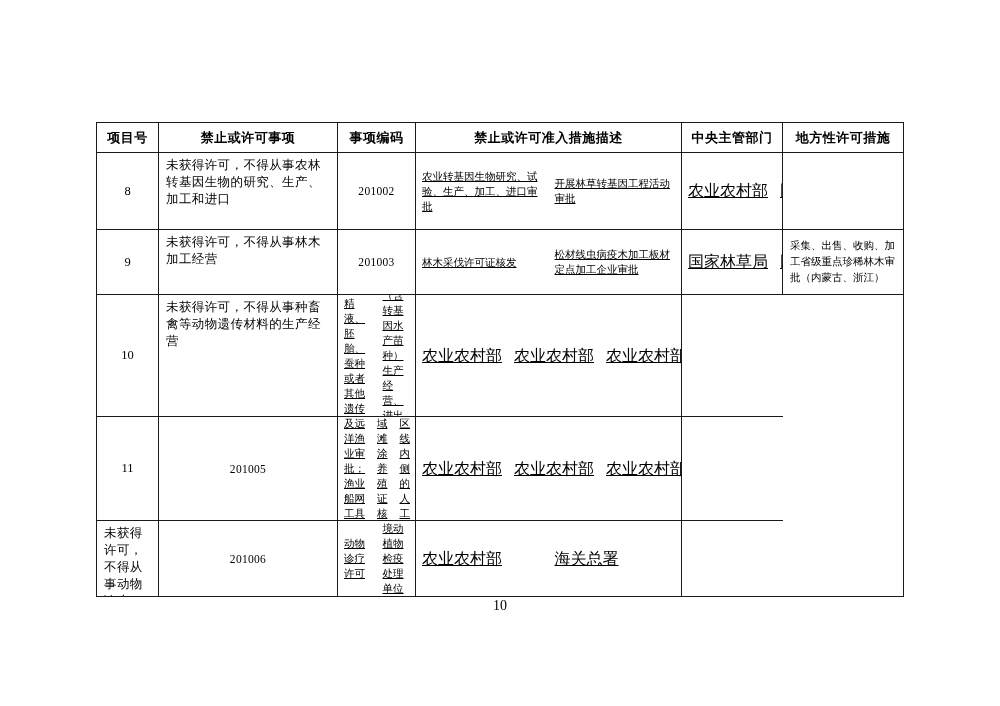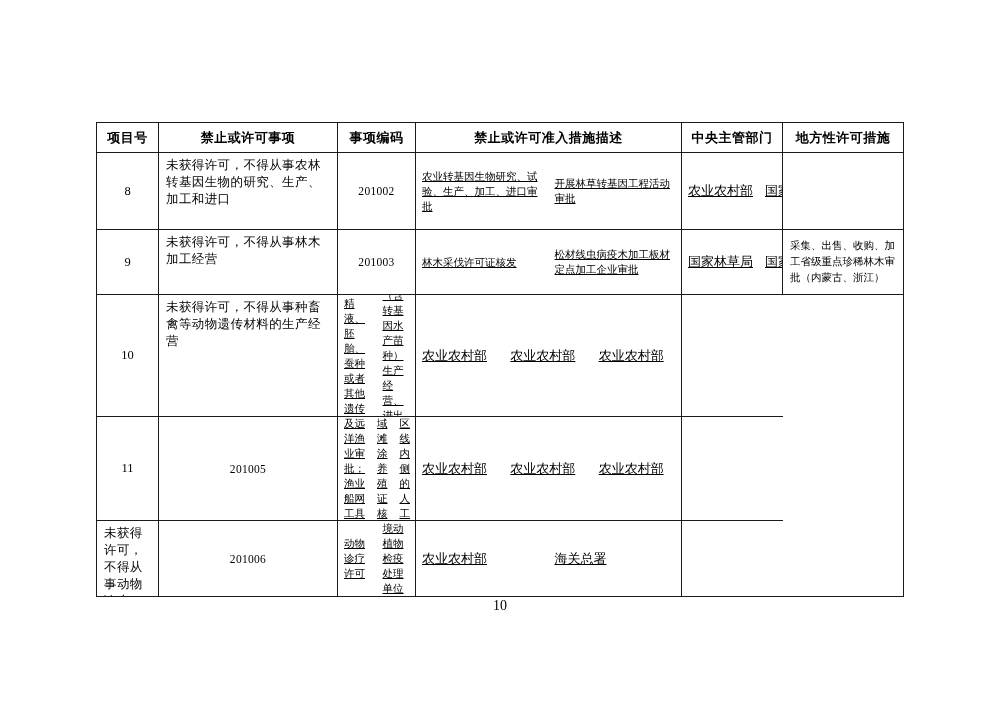--- a/index.html
+++ b/index.html
@@ -78,21 +78,21 @@
     flex: 1 1 0;
     display: flex; align-items: center;
     padding: 2px 6px;
     min-height: 0;
   }
   .c-measures .slot span {
     font-size: 10.5px;
     line-height: 15px;
   }
   .c-depts .slot span {
-    font-size: 13px;
+    font-size: 16px;
     line-height: 14px;
     white-space: nowrap;
   }
   .c-local {
     display: flex; align-items: center;
     padding: 4px 7px;
   }
   .c-local span {
     font-size: 10.5px;
     line-height: 16px;

